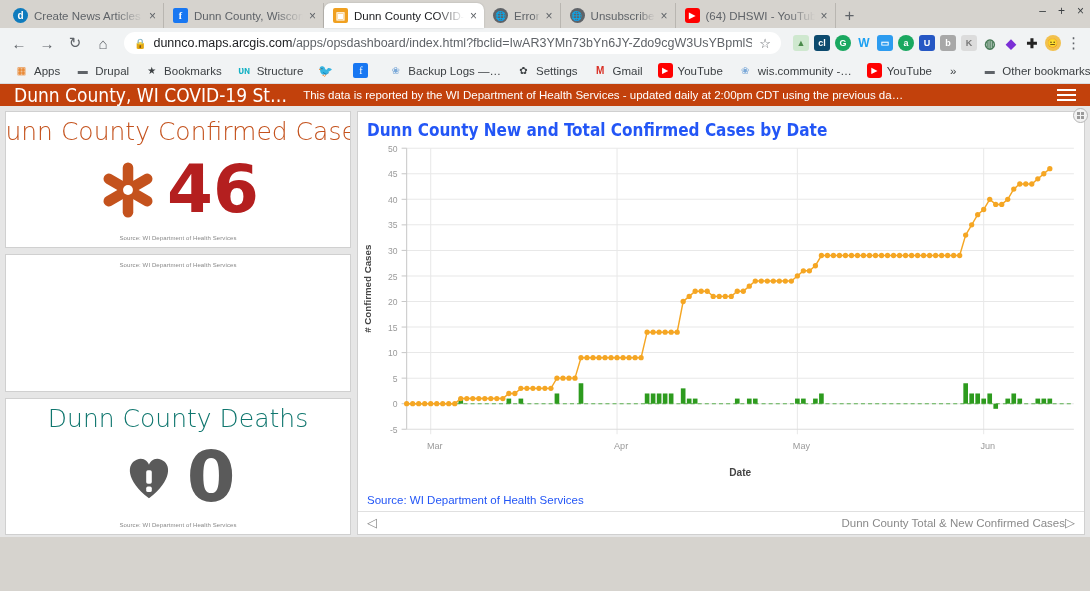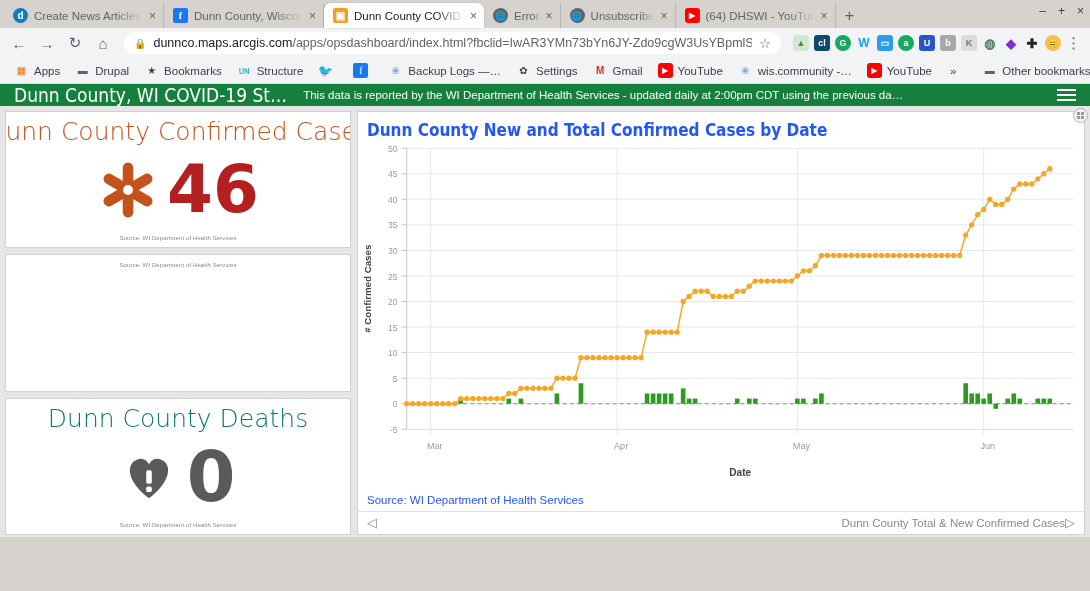--- a/index.html
+++ b/index.html
@@ -112,21 +112,21 @@
     width: 15px; height: 15px; flex: none;
     display: flex; align-items: center; justify-content: center;
     font-size: 10px; border-radius: 2px;
   }
   .bm-spacer { flex: 1; }
   .bm-divider { width: 1px; height: 16px; background: #c6c9cc; margin: 0 4px; }
 
   
   .app { height: 453px; background: #e6e6e6; display: flex; flex-direction: column; }
   .apphead {
-    height: 44px; background: #15803d;
+    height: 44px; background: #c2410c;
     display: flex; align-items: center;
     padding: 0 14px; gap: 16px;
     color: #fff;
   }
   .apptitle {
     font-size: 19px; white-space: nowrap;
     font-family: "DejaVu Sans", sans-serif;
     font-stretch: condensed;
   }
   .appsub { font-size: 11.5px; flex: 1; white-space: nowrap; overflow: hidden; }
@@ -285,21 +285,21 @@
   </div>
   <div class="bm">
     <span class="bmicon" style="color:#5f6368;">▬</span>
     <span>Drupal</span>
   </div>
   <div class="bm">
     <span class="bmicon" style="color:#3c4043;">★</span>
     <span>Bookmarks</span>
   </div>
   <div class="bm">
-    <span class="bmicon" style="color:#13b1c4;font-weight:normal;">ᴜɴ</span>
+    <span class="bmicon" style="color:#13b1c4;font-weight:bold;">ᴜɴ</span>
     <span>Structure</span>
   </div>
   <div class="bm">
     <span class="bmicon" style="color:#1da1f2;font-size:12px;">🐦</span>
     <span></span>
   </div>
   <div class="bm">
     <span class="bmicon" style="background:#1877f2;color:#fff;font-family:'Liberation Serif',serif;">f</span>
     <span></span>
   </div>

